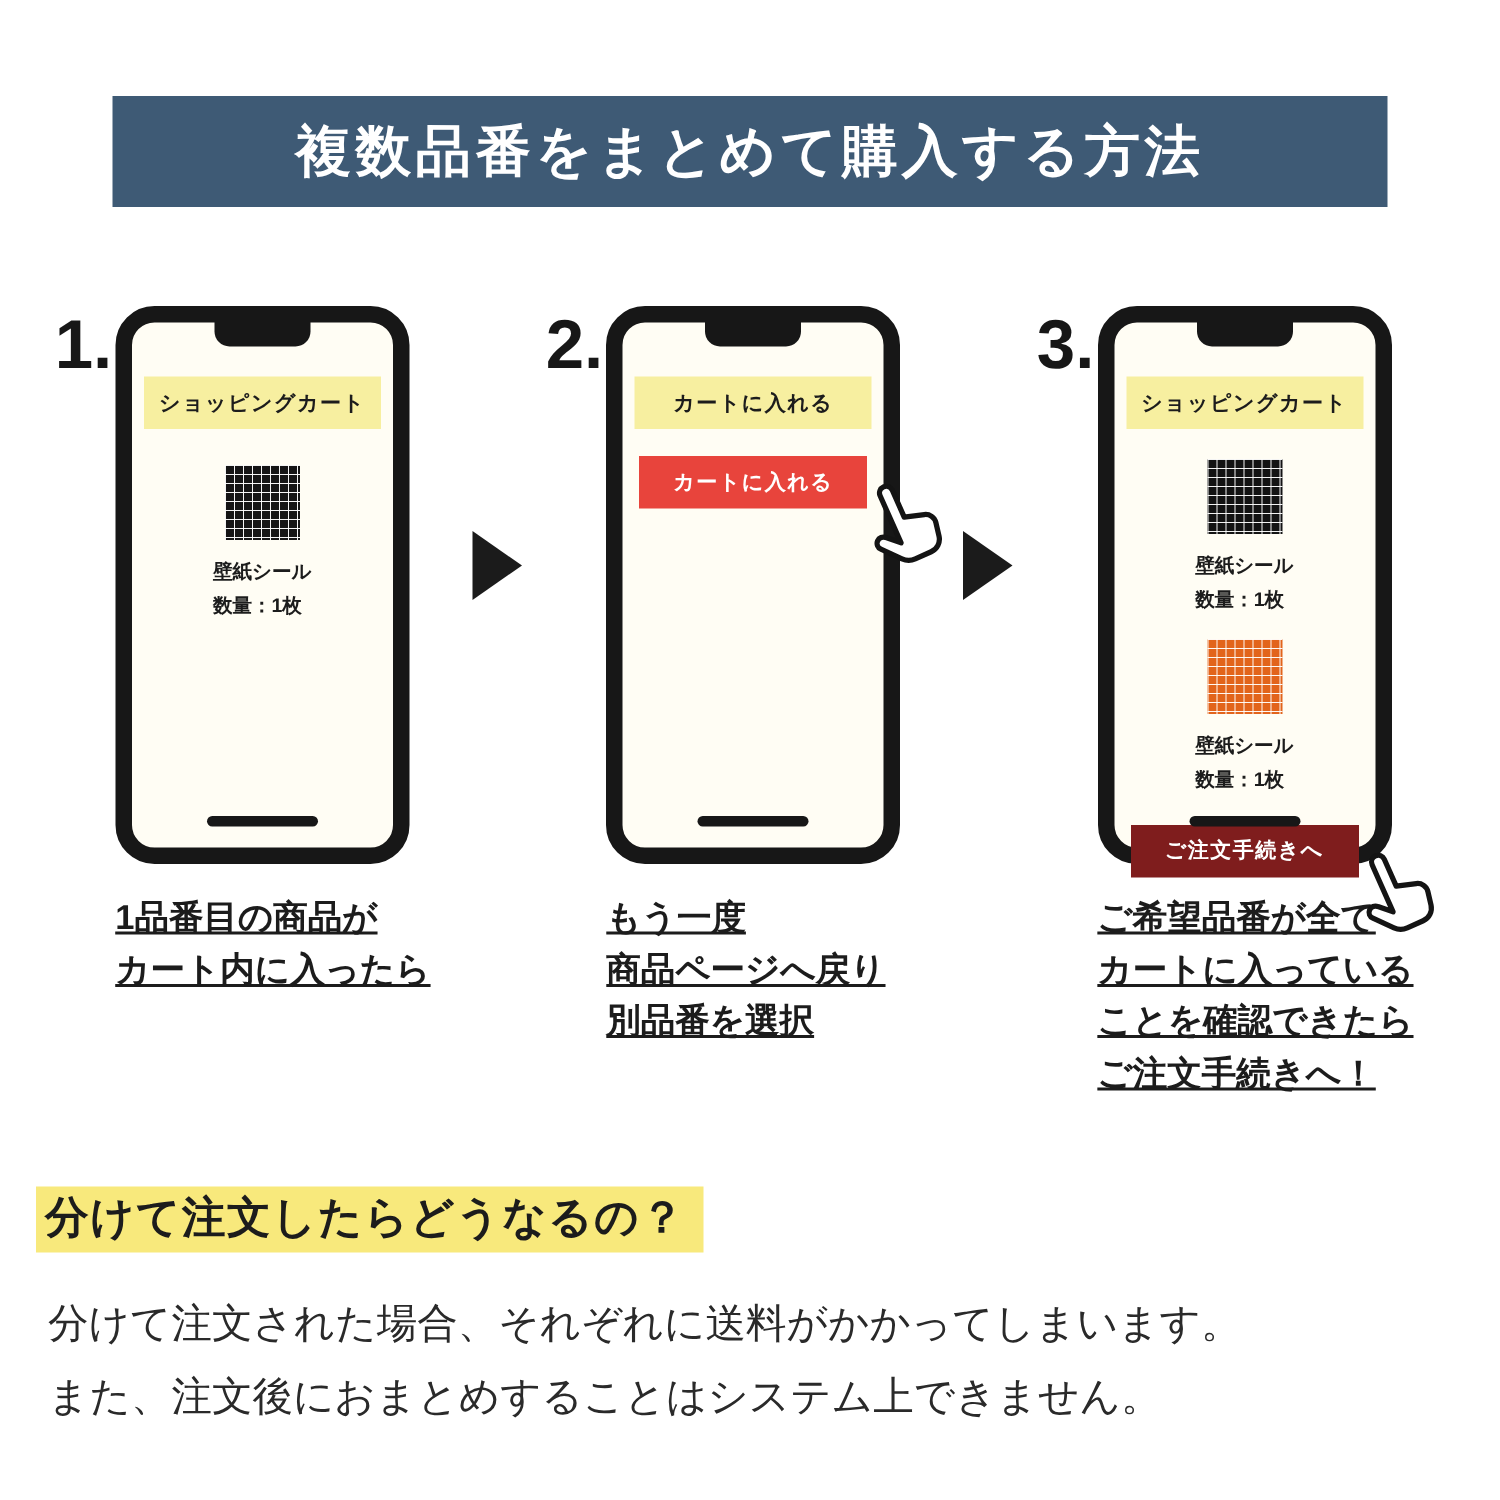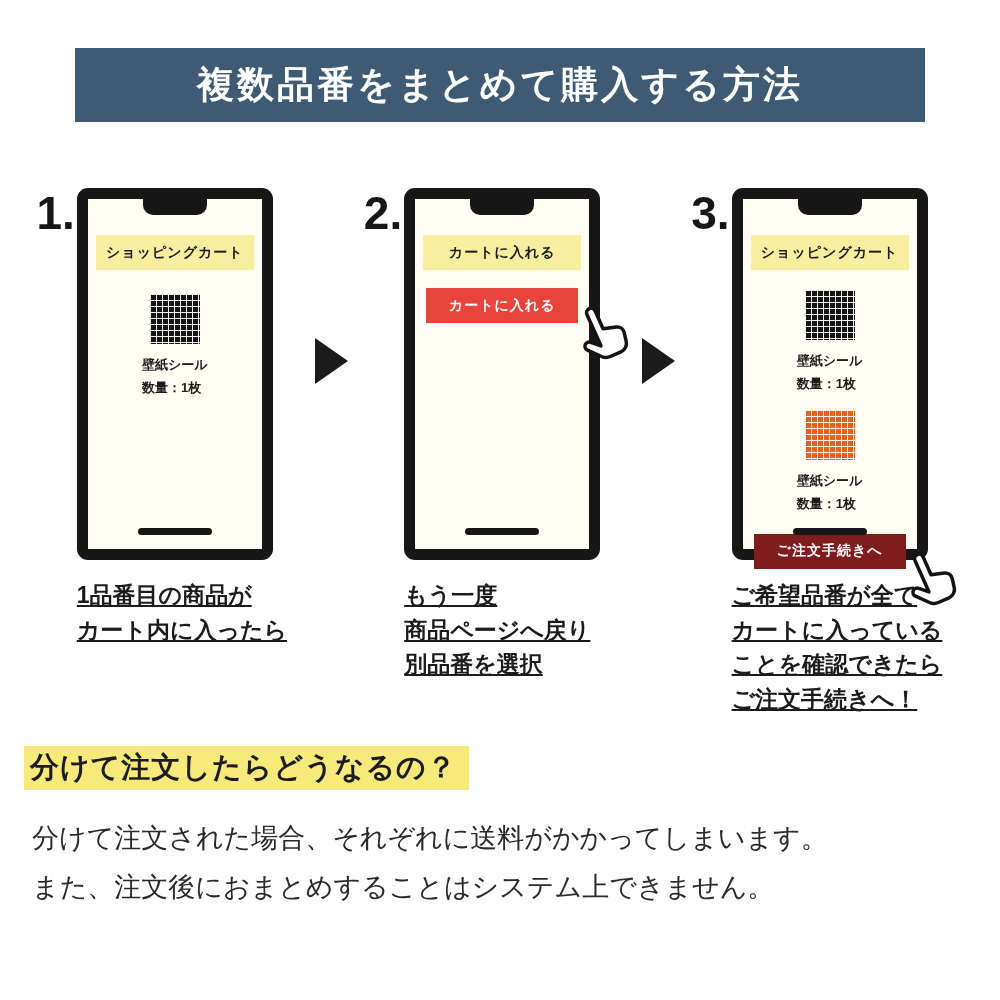--- a/index.html
+++ b/index.html
@@ -6,40 +6,40 @@
   body {
     width:1000px; height:1000px;
     background:#ffffff;
     font-family:"Liberation Sans","DejaVu Sans",sans-serif;
     color:#1c1c1c;
     overflow:hidden;
   }
   
   .banner {
     width:850px; height:74px;
-    margin:48px auto 0;
+    margin:64px auto 0;
     background:#3e5a75;
     color:#ffffff;
     display:flex; align-items:center; justify-content:center;
     font-size:37px; font-weight:bold; letter-spacing:3px;
   }
   
   .steps {
     display:flex; justify-content:center; align-items:flex-start;
     margin-top:66px;
   }
   .step { display:flex; align-items:flex-start; }
   .step-number {
     font-size:46px; font-weight:bold; color:#171717;
     margin:2px 2px 0 0; line-height:1;
   }
   .phone-col { display:flex; flex-direction:column; width:232px; }
   .phone {
     width:196px; height:372px;
-    border:11px solid #171717; border-radius:11px;
+    border:11px solid #171717; border-radius:26px;
     background:#fffdf4;
     position:relative;
   }
   .notch {
     position:absolute; top:-1px; left:50%; transform:translateX(-50%);
     width:64px; height:17px; background:#171717;
     border-radius:0 0 10px 10px;
   }
   .home-bar {
     position:absolute; bottom:14px; left:50%; transform:translateX(-50%);
@@ -107,21 +107,21 @@
     margin:150px 16px 0 6px;
     flex:0 0 auto;
   }
   
   .caption {
     margin-top:18px;
     font-size:23px; font-weight:600; line-height:1.5;
     white-space:pre-line; color:#1c1c1c; width:280px;text-decoration:underline;
   }
   
-  .note { margin:32px 0 0 24px; }
+  .note { margin:60px 0 0 24px; }
   .note-heading { display:inline-block; }
   .note-heading span {
     background:#f8e97c;
     padding:5px 12px 7px 6px;
     font-size:29px; font-weight:bold; letter-spacing:1px;
   }
   .note-body {
     margin:26px 8px 0 8px;
     font-size:27px; line-height:1.8; font-weight:500; color:#2a2a2a;
   }

